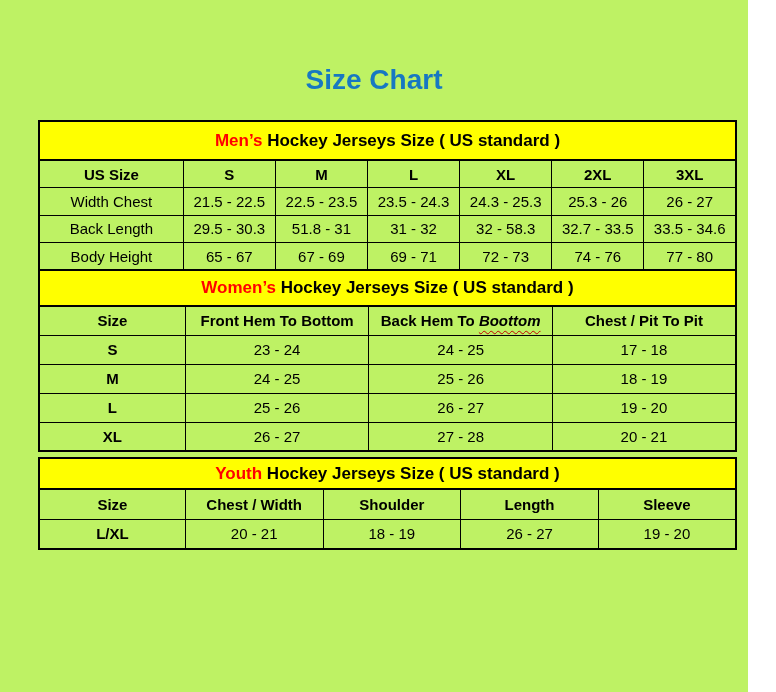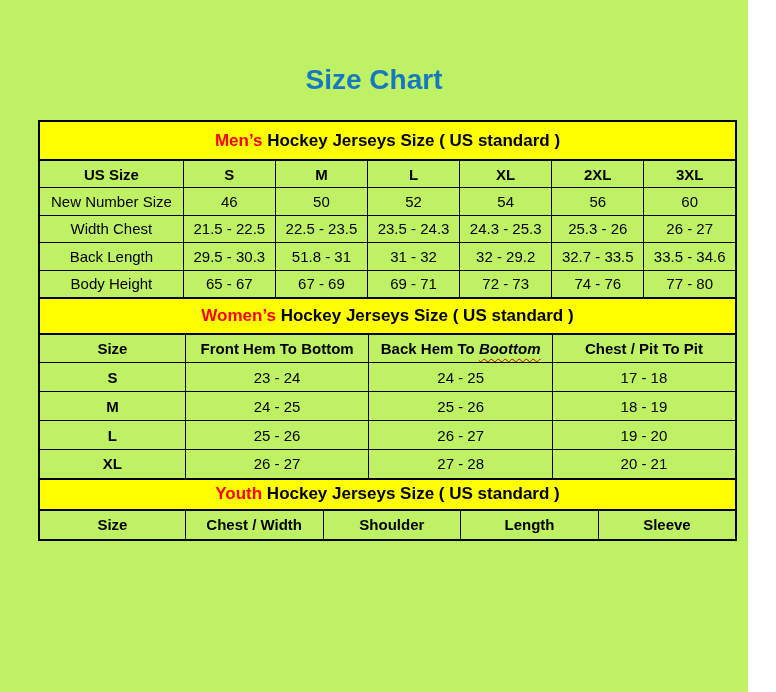--- a/index.html
+++ b/index.html
@@ -40,21 +40,21 @@
     font-weight: 700;
     font-size: 17px;
     display: flex;
     align-items: center;
     justify-content: center;
     white-space: pre;
   }
   .section-header .accent { color: var(--accent-red, #FF0000); }
   .hdr-mens   { height: 41px; }
   .hdr-womens { height: 38px; }
-  .hdr-youth  { height: 33px; }
+  .hdr-youth  { height: 33px; margin-top: 7px; }
   table.grid {
     width: 100%;
     border-collapse: collapse;
     border: 2.5px solid #000000;
     table-layout: fixed;
     margin-top: -2px;
     padding-left: 16px;
   }
   table.grid th, table.grid td {
     border: 1.5px solid #000000;
@@ -113,43 +113,34 @@
               <th>S</th>
               <th>M</th>
               <th>L</th>
               <th>XL</th>
               <th>2XL</th>
               <th>3XL</th>
             </tr>
           </thead>
           <tbody>
             <tr>
-              <td>New Number Size</td>
-              <td>46</td>
-              <td>50</td>
-              <td>52</td>
-              <td>54</td>
-              <td>56</td>
-              <td>60</td>
-            </tr>
-            <tr>
               <td>Width Chest</td>
               <td>21.5 - 22.5</td>
               <td>22.5 - 23.5</td>
               <td>23.5 - 24.3</td>
               <td>24.3 - 25.3</td>
               <td>25.3 - 26</td>
               <td>26 - 27</td>
             </tr>
             <tr>
               <td>Back Length</td>
               <td>29.5 - 30.3</td>
               <td>51.8 - 31</td>
               <td>31 - 32</td>
-              <td>32 - 29.2</td>
+              <td>32 - 58.3</td>
               <td>32.7 - 33.5</td>
               <td>33.5 - 34.6</td>
             </tr>
             <tr>
               <td>Body Height</td>
               <td>65 - 67</td>
               <td>67 - 69</td>
               <td>69 - 71</td>
               <td>72 - 73</td>
               <td>74 - 76</td>
@@ -218,18 +209,25 @@
       <thead>
             <tr>
               <th>Size</th>
               <th>Chest / Width</th>
               <th>Shoulder</th>
               <th>Length</th>
               <th>Sleeve</th>
             </tr>
           </thead>
           <tbody>
+            <tr>
+              <td>L/XL</td>
+              <td>20 - 21</td>
+              <td>18 - 19</td>
+              <td>26 - 27</td>
+              <td>19 - 20</td>
+            </tr>
           </tbody>
         </table>
     </section>
 
   </div>
 </div>
 
 </body></html>

